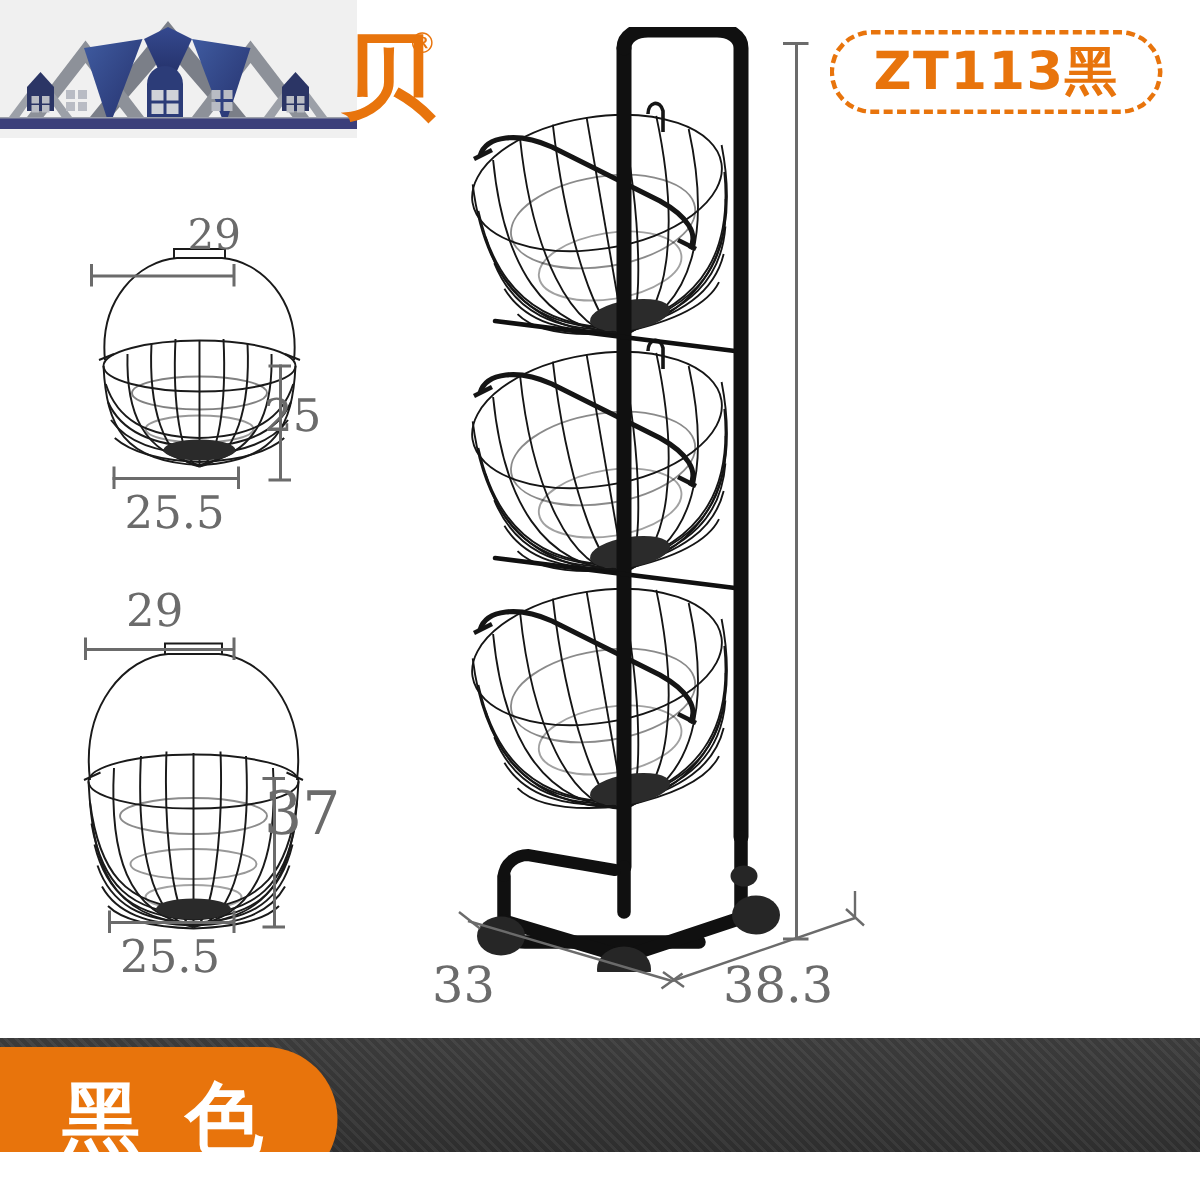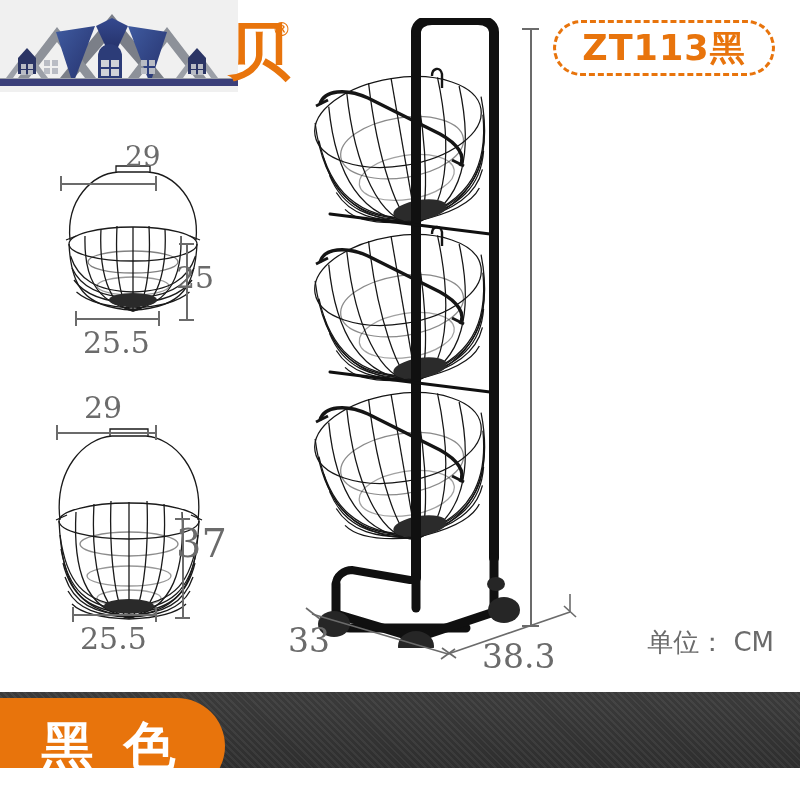--- a/index.html
+++ b/index.html
@@ -326,24 +326,23 @@
     <g stroke="#6b6b6b" stroke-width="1.6" fill="none">
       <path d="M32 26 L168 66"></path>
       <path d="M168 66 L290 24"></path>
       <path d="M26 20 L40 31"></path>
       <path d="M162 60 L176 70"></path>
       <path d="M175 61 L161 71"></path>
       <path d="M284 18 L296 29"></path>
       <path d="M290 24 L290 6"></path>
     </g>
   </svg>
-  <div class="dim" style="left:288px;top:621px;font-size:33px;">33</div>
+  <div class="dim" style="left:288px;top:637px;font-size:33px;">33</div>
   <div class="dim" style="left:482px;top:637px;font-size:33px;">38.3</div>
 
-  <div class="unit">单位： CM</div>
 
   <div class="banner">
     <div class="banner-tab">
       <span>黑 色</span>
     </div>
   </div>
 
 </div>
 
 </body></html>

